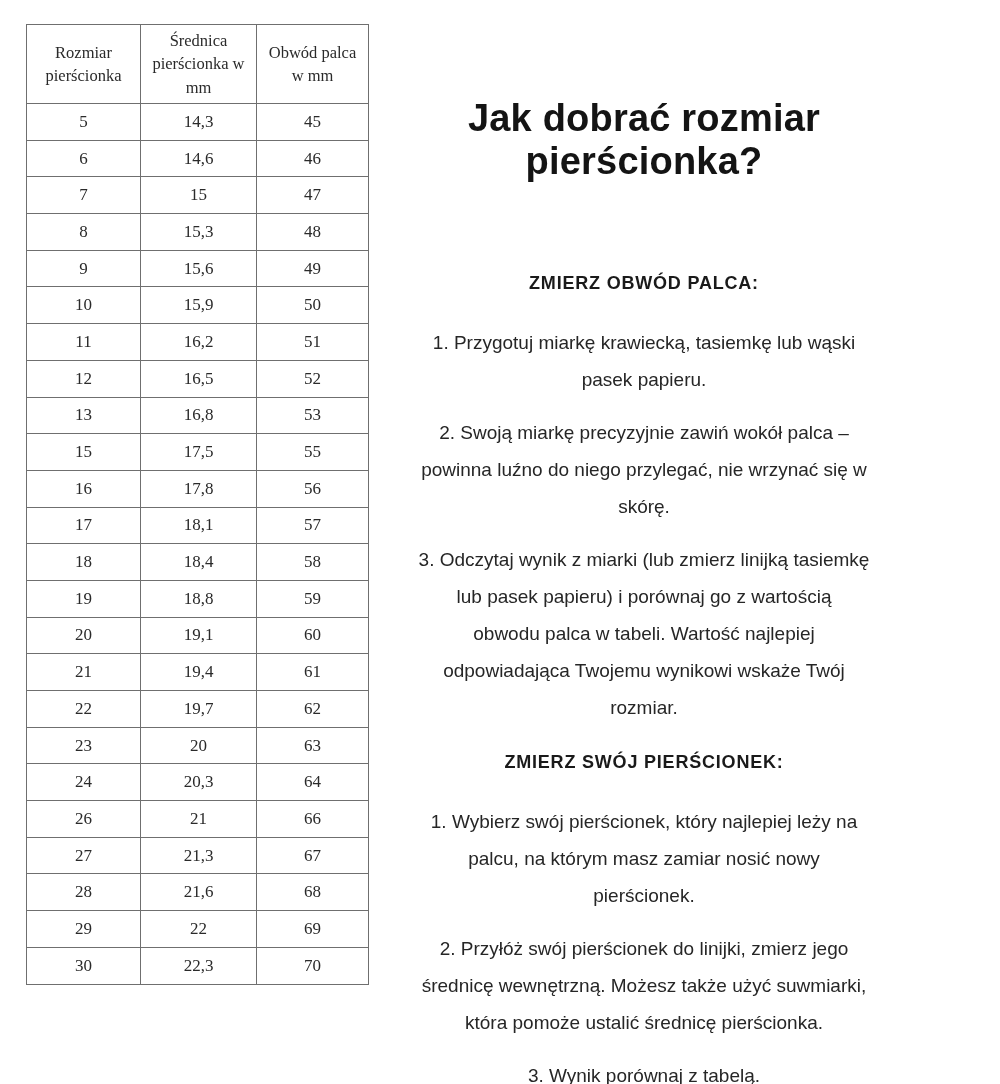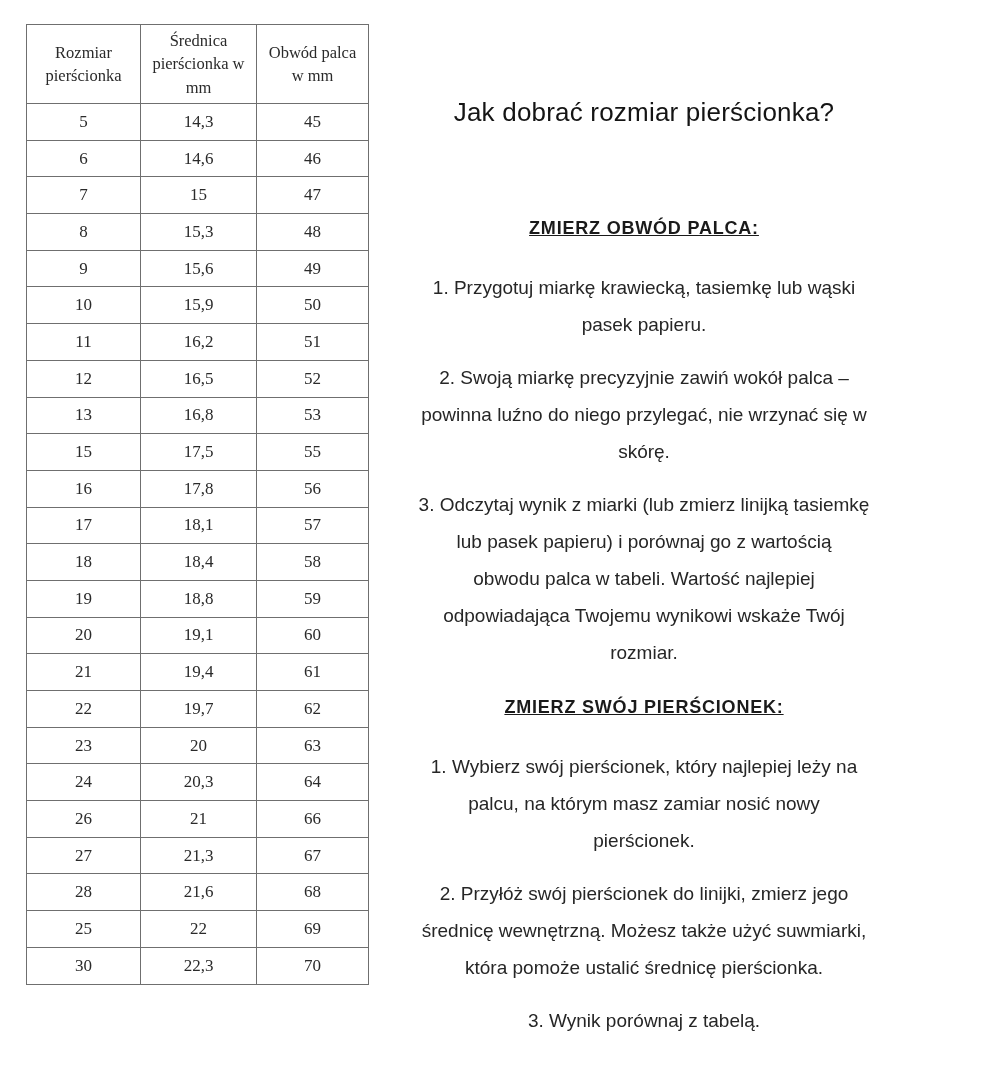--- a/index.html
+++ b/index.html
@@ -50,32 +50,31 @@
   
   .right-col {
     position: absolute;
     left: 374px;
     top: 0;
     width: 540px;
     text-align: center;
   }
   .page-title {
     margin: 97px 0 0 0;
-    font-size: 26px;
-    font-weight: 400;
+    font-size: 38px;
+    font-weight: 700;
     letter-spacing: 0.2px;
     color: #141414;
   }
   .sec-heading {
     font-size: 18px;
     font-weight: 700;
     letter-spacing: 0.8px;
     color: #1a1a1a;
     margin: 0;
-    text-decoration: underline;
   }
   .sec-heading.first {
     margin-top: 90px;
   }
   .sec-heading.second {
     margin-top: 26px;
   }
   .ilist {
     margin-top: 30px;
   }
@@ -209,21 +208,21 @@
           <td>27</td>
           <td>21,3</td>
           <td>67</td>
         </tr>
         <tr>
           <td>28</td>
           <td>21,6</td>
           <td>68</td>
         </tr>
         <tr>
-          <td>25</td>
+          <td>29</td>
           <td>22</td>
           <td>69</td>
         </tr>
         <tr>
           <td>30</td>
           <td>22,3</td>
           <td>70</td>
         </tr>
       </tbody>
   </table>

